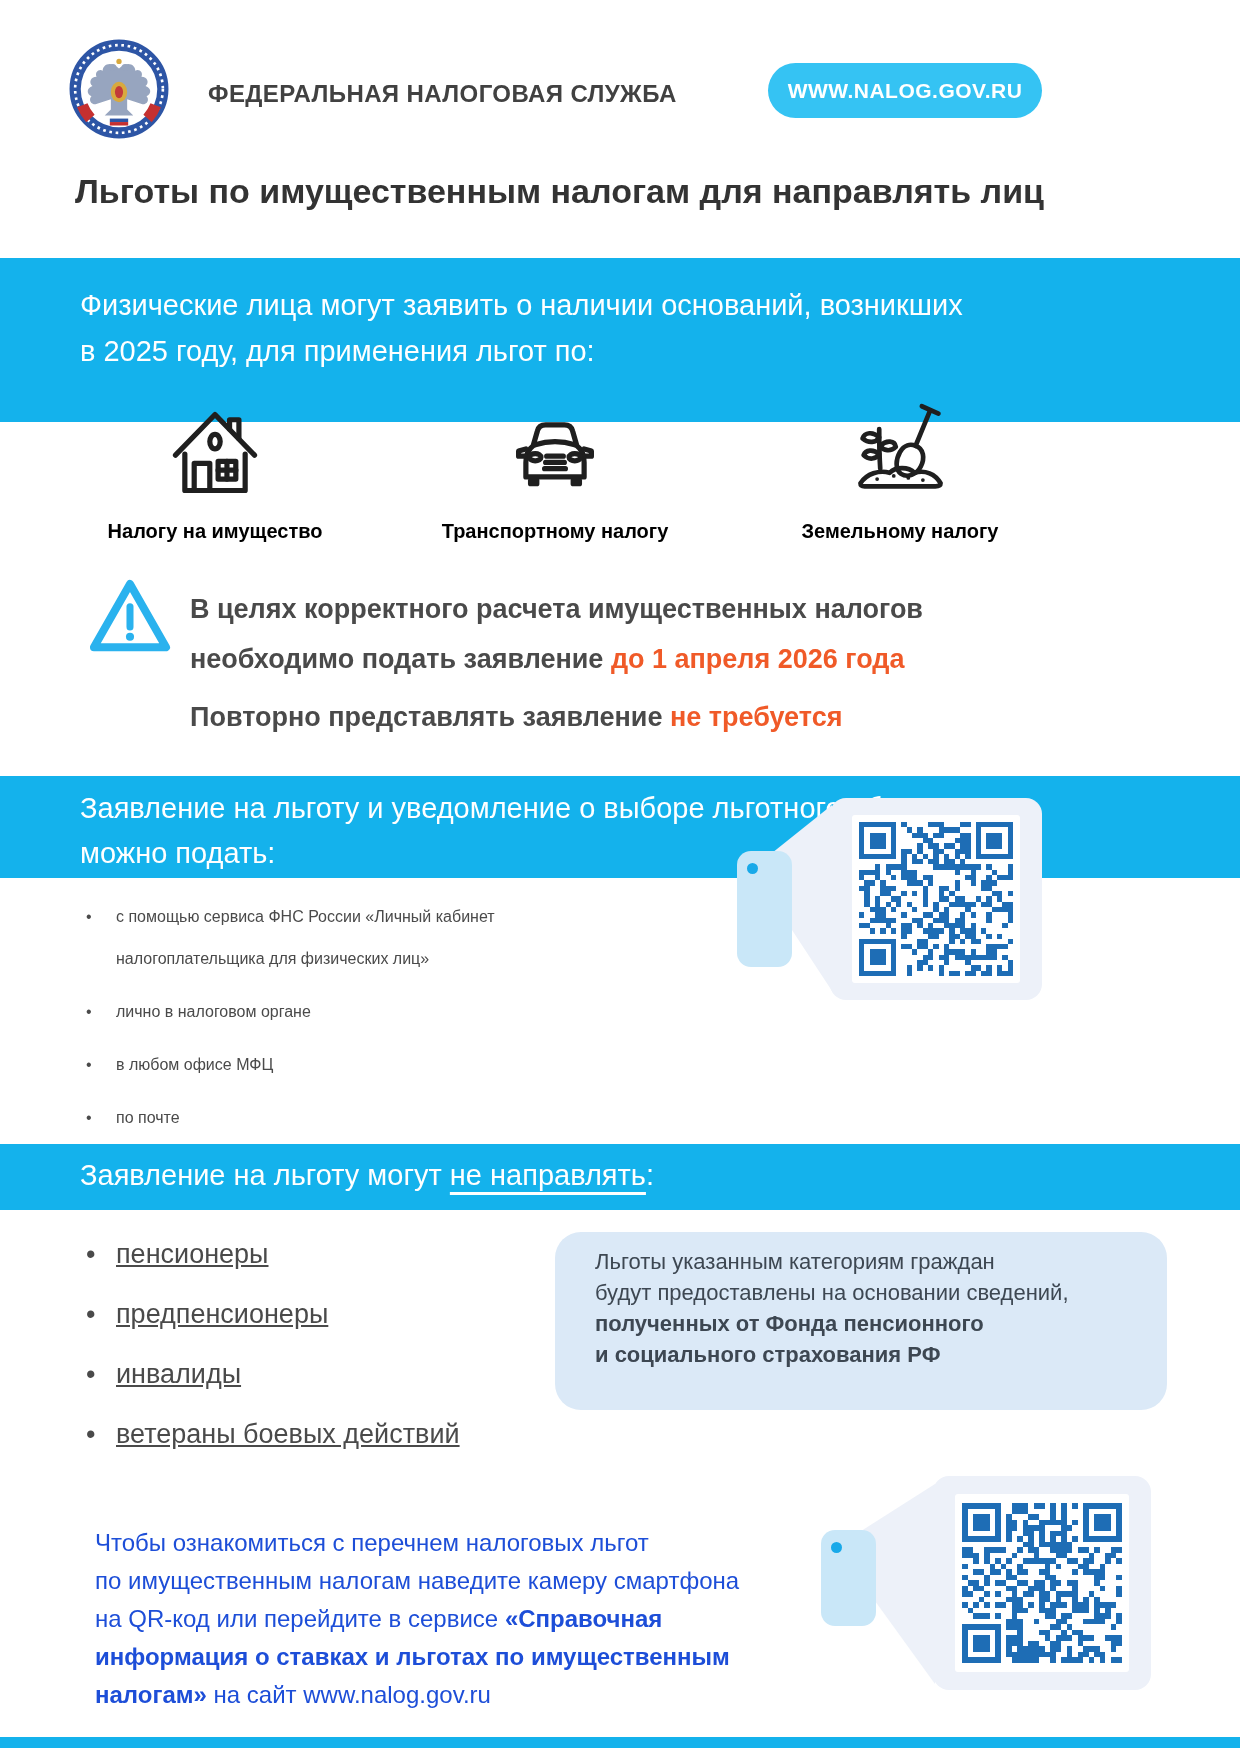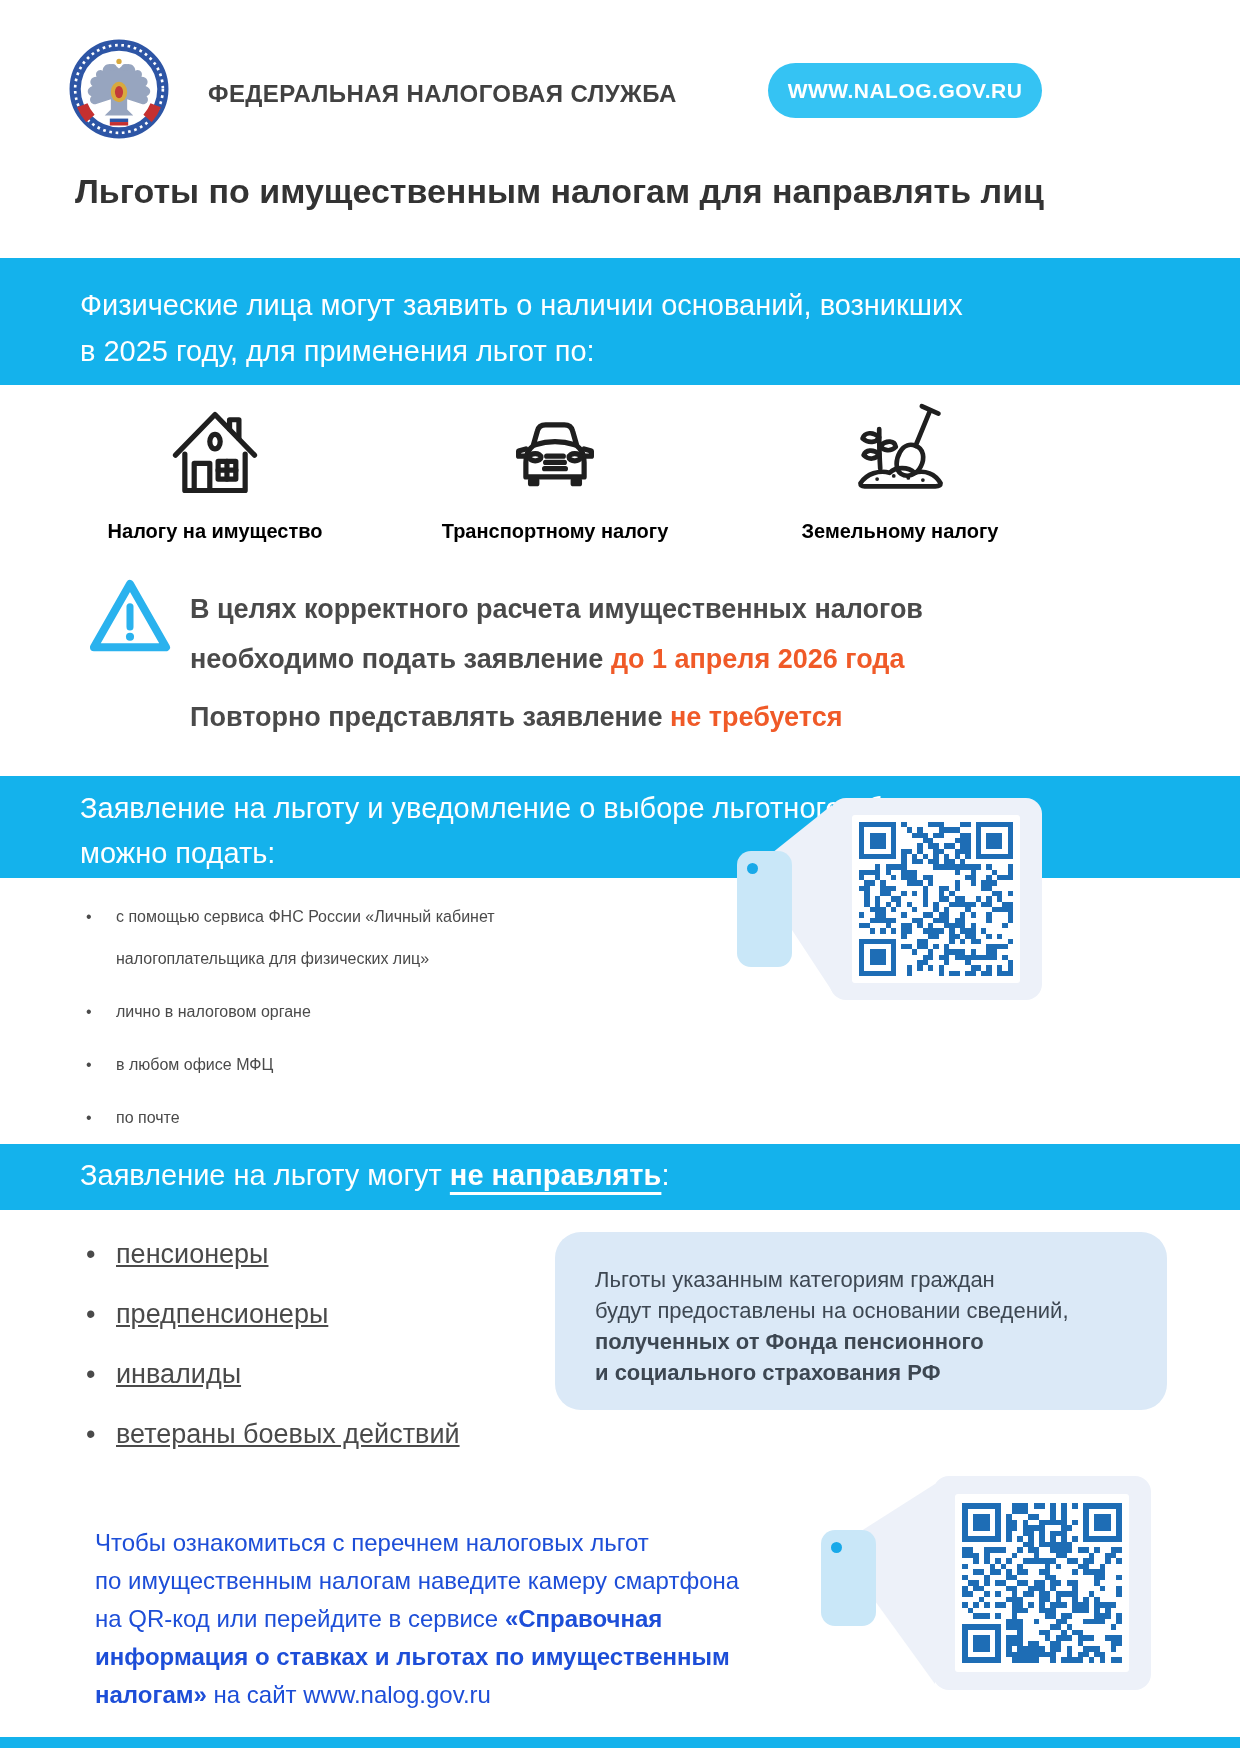--- a/index.html
+++ b/index.html
@@ -25,25 +25,25 @@
     position:absolute; left:75px; top:172px;
     font-size:34px; font-weight:bold; color:#333;
   }
 
   
   .banner {
     position:absolute; left:0; width:1240px; background:#14b2ec; color:#fff;
     box-sizing:border-box; padding-left:80px;
   }
   .banner .line { display:block; }
-  .banner1 { top:258px; height:127px; padding-top:24px; font-size:29px; line-height:46px; }
+  .banner1 { top:258px; height:164px; padding-top:24px; font-size:29px; line-height:46px; }
   .banner2 { top:776px; height:102px; padding-top:10px; font-size:29px; line-height:45px; }
   .banner3 { top:1144px; height:66px;  padding-top:15px; font-size:29px; }
   .banner3 .u {
-    font-weight:bold; text-decoration:underline;
+    font-weight:normal; text-decoration:underline;
     text-decoration-thickness:3px; text-underline-offset:7px;
   }
 
   
   .tax-col { position:absolute; top:400px; width:310px; text-align:center; }
   .tax-col.c1 { left:60px; } .tax-col.c2 { left:400px; } .tax-col.c3 { left:745px; }
   .tax-col svg { width:104px; height:104px; }
   .tax-label { margin-top:12px; font-size:20px; font-weight:bold; color:#000000; }
 
   
@@ -64,21 +64,21 @@
   .bullets li::before { content:"\2022"; position:absolute; left:10px; color:#4a4a4a; }
   .bullets1 { left:76px; top:896px; font-size:16px; line-height:42px; }
   .bullets1 li { margin-bottom:11px; max-width:650px; white-space:pre-line; }
   .bullets2 { left:76px; top:1238px; font-size:27px; line-height:32px;text-decoration:underline; }
   .bullets2 li { margin-bottom:28px; }
 
   
   .info-box {
     position:absolute; left:555px; top:1232px; width:612px; height:178px;
     background:#dbe9f7; border-radius:26px; box-sizing:border-box;
-    padding:32px 40px; font-size:22px; line-height:31px; color:#3d4752;
+    padding:14px 40px; font-size:22px; line-height:31px; color:#3d4752;
   }
   .info-box b { display:block; font-weight:bold; }
 
   
   .footer-note {
     position:absolute; left:95px; top:1486px;
     font-size:24px; line-height:38px; color:#1d4ed8; white-space:pre-line;
     max-width:700px;
   }
   .footer-note b { font-weight:bold; }

